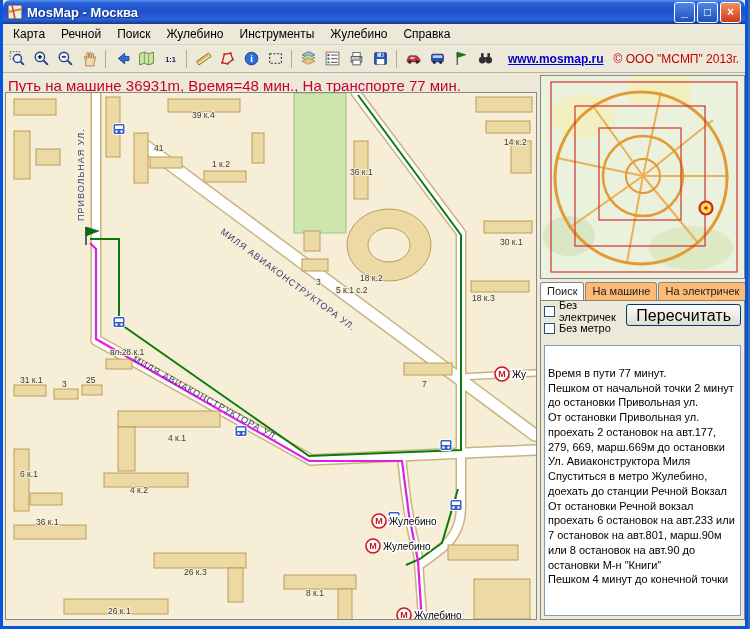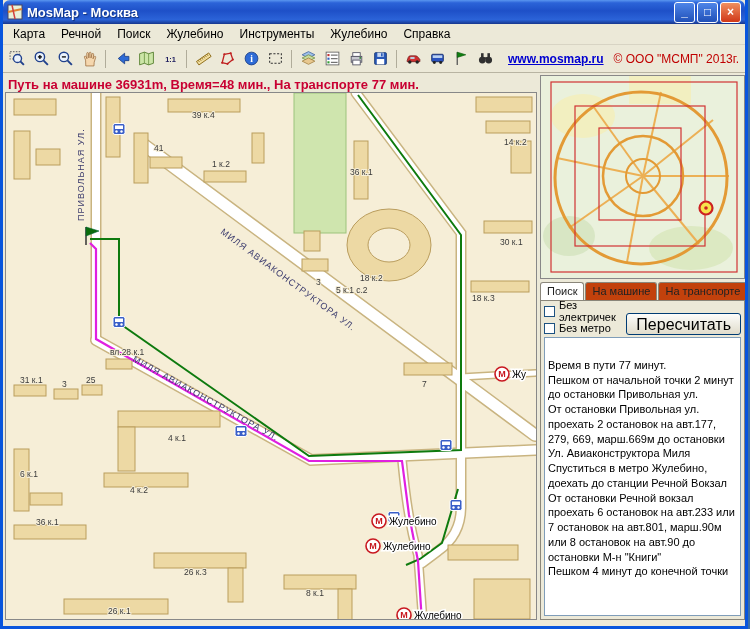--- a/index.html
+++ b/index.html
@@ -21,30 +21,30 @@
   .menu-item { padding:3px 8px; cursor:default; }
   .toolbar { height:28px; background:#ECE9D8; display:flex; align-items:center; padding:1px 3px;
     border-bottom:1px solid #B8B4A2; gap:2px; }
   .tbtn { width:22px; height:22px; background:#ECE9D8; border:1px solid #ECE9D8; display:flex;
     align-items:center; justify-content:center; padding:0; cursor:pointer; }
   .tsep { width:1px; height:18px; background:#B0AC9A; margin:0 3px; }
   .site-link { margin-left:10px; color:#0000D0; font-size:12px; font-weight:bold; text-decoration:underline; cursor:pointer; white-space:nowrap; }
   .copyright { margin-left:8px; color:#C00000; font-size:12px; white-space:nowrap; }
   .content { display:flex; gap:3px; padding:2px; height:549px; }
   .left { width:532px; display:flex; flex-direction:column; }
-  .statusline { height:17px; font-size:13px; font-weight:bold; color:#C80032; padding:2px 3px; white-space:nowrap; }
+  .statusline { height:17px; font-size:15px; font-weight:normal; color:#C80032; padding:2px 3px; white-space:nowrap; }
   .map-wrap { width:532px; height:532px; border:1px solid #888; background:#F6EED7; overflow:hidden; }
   .right { width:205px; display:flex; flex-direction:column; }
   .minimap { width:205px; height:204px; border:1px solid #888; background:#EAF1DC; overflow:hidden; }
   .tabs { display:flex; margin-top:3px; height:18px; font-size:11px; }
-  .tab { padding:2px 6px; border:1px solid #8A867A; border-bottom:none; background:#c2410c;
+  .tab { padding:2px 6px; border:1px solid #8A867A; border-bottom:none; background:#fdba74;
     border-radius:3px 3px 0 0; margin-right:1px; color:#222; cursor:pointer; white-space:nowrap; }
   .tab.active { background:#FFFFFF; }
   .tabpanel { border:1px solid #8A867A; flex:1; display:flex; flex-direction:column; padding:3px; background:#ECE9D8; }
-  .optwrap { display:flex; justify-content:space-between; align-items:flex-end; margin-bottom:2px; }
+  .optwrap { display:flex; justify-content:space-between; align-items:flex-start; margin-bottom:10px; }
   .optcol { display:flex; flex-direction:column; gap:3px; }
   .optrow { display:flex; align-items:center; gap:4px; font-size:11px; height:14px; cursor:pointer; }
   .checkbox { width:11px; height:11px; background:#fff; border:1px solid #1D5281; display:inline-block; flex:none; }
   .recalc-btn { font-size:16px; padding:2px 9px; background:linear-gradient(180deg,#FDFDFB,#E0DCCB);
     border:1px solid #003C74; border-radius:3px; height:22px; cursor:pointer; }
   .route-text { flex:1; background:#fff; border:1px solid #7F9DB9; font-size:11px; line-height:1.34;
     padding:20px 3px; white-space:pre-line; overflow:hidden; color:#000; }
   .hiddefs { position:absolute; width:0; height:0; overflow:hidden; }
 </style>
 </head>
@@ -474,21 +474,21 @@
           <g>
             <circle cx="165" cy="132" r="6.5" fill="#F7E34C" stroke="#CC2222" stroke-width="2.2"></circle>
             <circle cx="165" cy="132" r="1.8" fill="#CC2222"></circle>
           </g>
         </svg>
       </div>
 
       <div class="tabs">
         <div class="tab active">Поиск</div>
         <div class="tab">На машине</div>
-        <div class="tab">На транспорте</div>
+        <div class="tab">На электричек</div>
       </div>
 
       <div class="tabpanel">
         <div class="optwrap">
           <div class="optcol">
             <label class="optrow">
               <span class="checkbox"></span>
               <span>Без электричек</span>
             </label>
             <label class="optrow">

